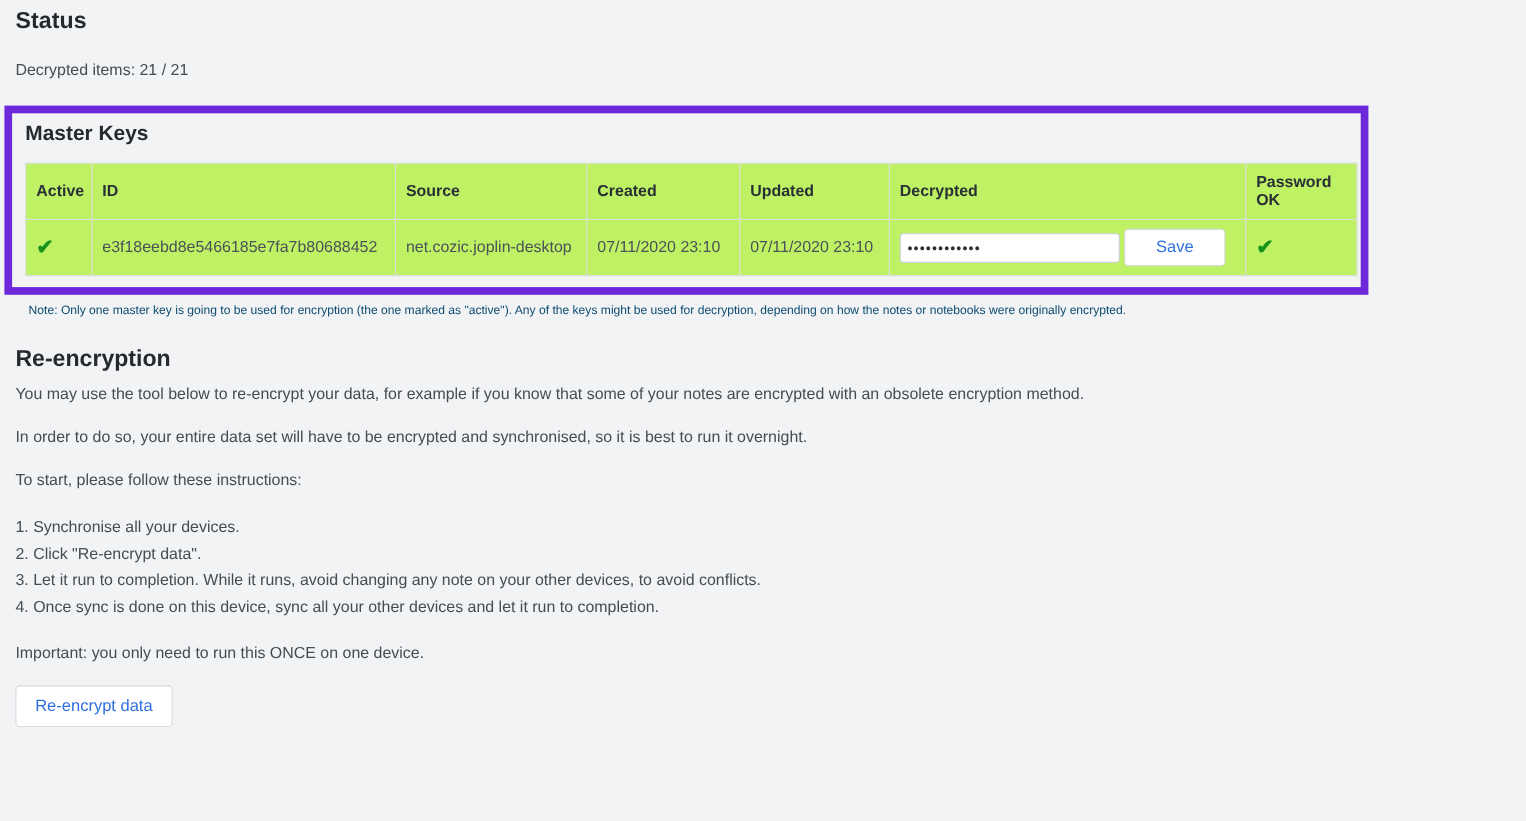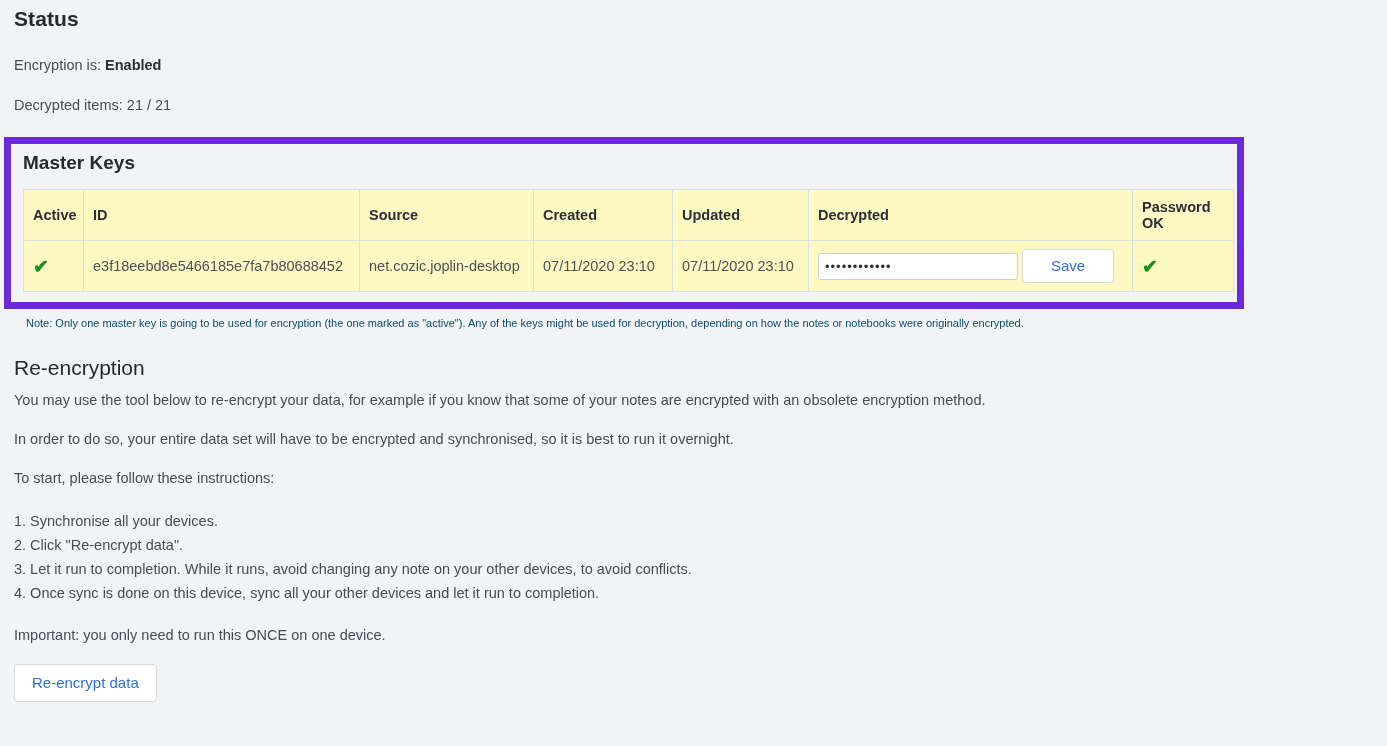--- a/index.html
+++ b/index.html
@@ -73,21 +73,21 @@
     font-size: 19px;
     font-weight: bold;
     color: #26292e;
     margin: 0 0 14px 0;
     line-height: 25px;
   }
 
   table.mk-table {
     border-collapse: collapse;
     width: 1210px;
-    background: #fef9c3;
+    background: #bef264;
     table-layout: fixed;
   }
   table.mk-table th,
   table.mk-table td {
     border: 1px solid #dcdfe2;
     text-align: left;
     vertical-align: middle;
     font-size: 14.5px;
     color: #3a4049;
   }
@@ -148,21 +148,21 @@
   .note {
     font-size: 11px;
     line-height: 17px;
     color: #0c4a6e;
     margin-top: 6px;
     margin-left: 12px;
   }
 
   h2.reenc-title {
     font-size: 21px;
-    font-weight: normal;
+    font-weight: bold;
     color: #26292e;
     margin: 22px 0 0 0;
     line-height: 28px;
   }
 
   .p-reenc-1 { margin-top: 9px; }
   .p-reenc-2 { margin-top: 21px; }
   .p-reenc-3 { margin-top: 21px; }
   .p-important { margin-top: 21px; }
 
@@ -179,21 +179,20 @@
 
   #reencrypt-wrap { margin-top: 20px; }
 </style>
 </head>
 <body>
 
 <div class="page">
 
   <h2 class="section-title">Status</h2>
 
-  <p class="para status-line-1"><span>Encryption is: </span><b>Enabled</b></p>
 
   <p class="para status-line-2">Decrypted items: 21 / 21</p>
 
 
   <div class="highlight-box">
 
     <h3 class="mk-title">Master Keys</h3>
 
     <table class="mk-table">
       <colgroup>

